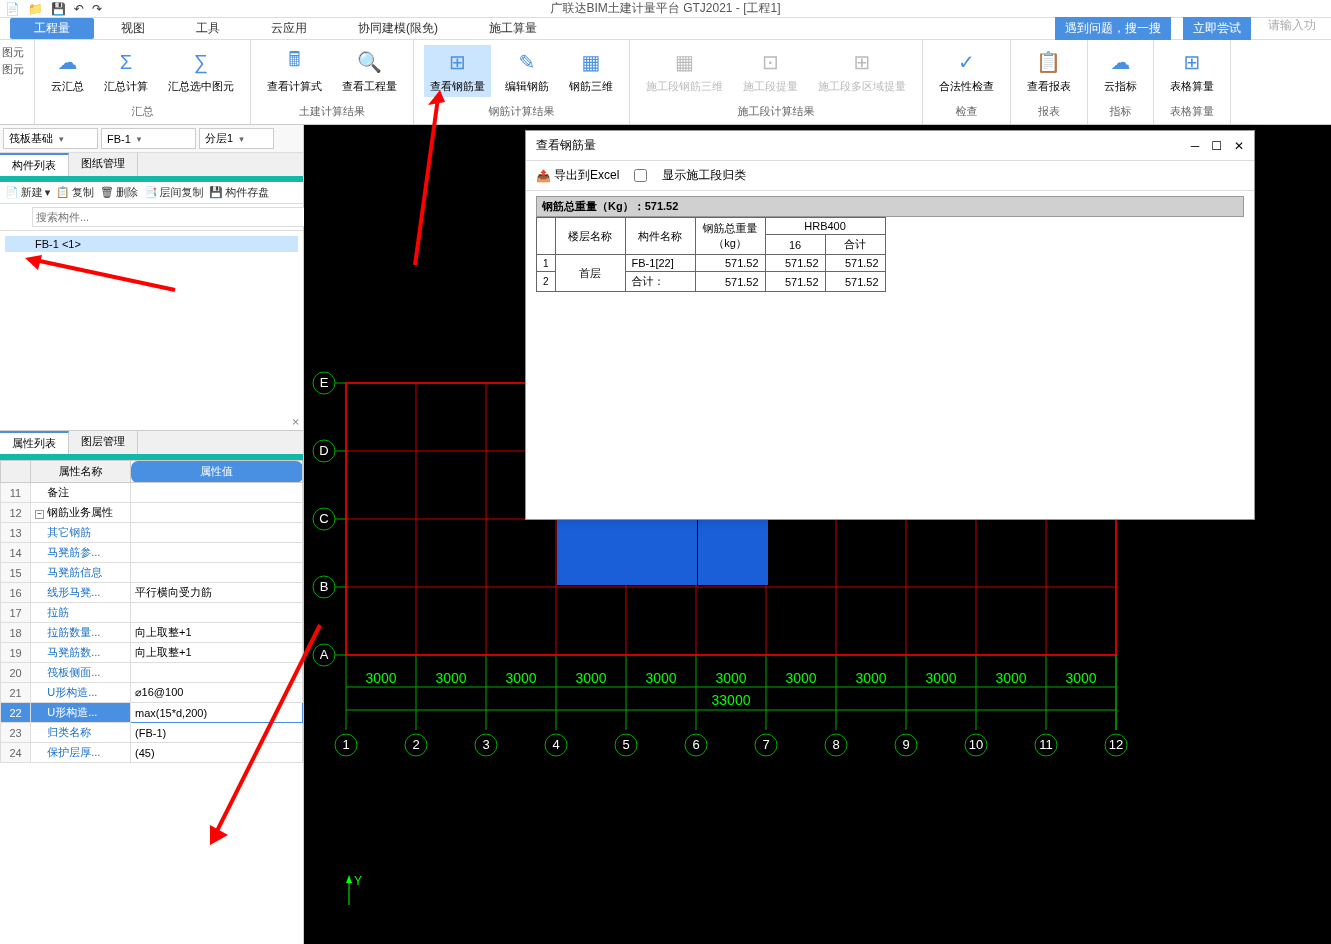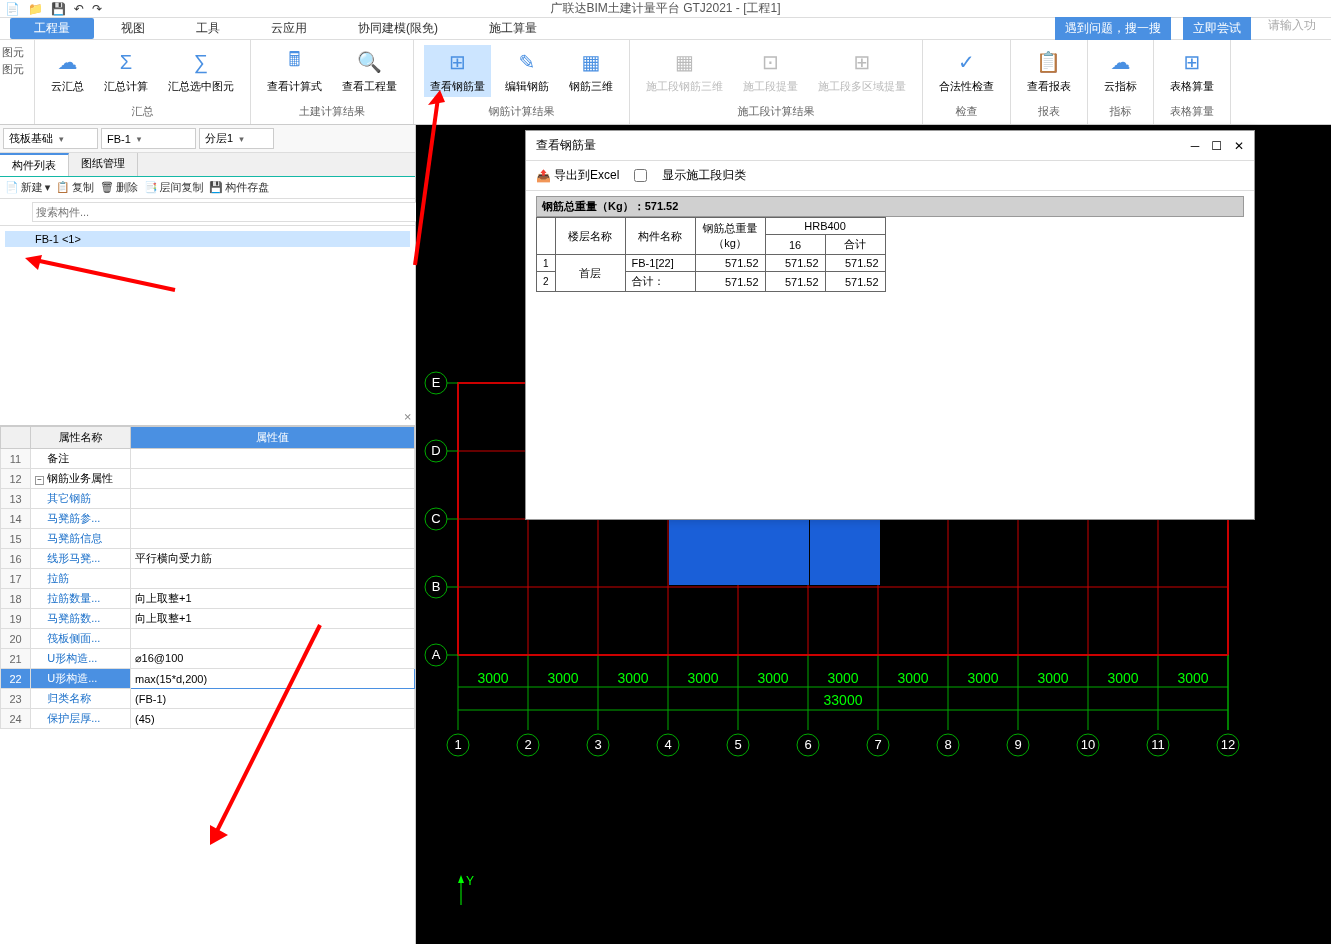--- a/index.html
+++ b/index.html
@@ -22,48 +22,48 @@
     .ribbon-item { display: flex; flex-direction: column; align-items: center; justify-content: center; padding: 3px 6px; cursor: pointer; min-width: 38px; }
     .ribbon-item.active { background: #cce5ff; }
     .ribbon-item.disabled { color: #bbb; }
     .ribbon-item .icon { height: 28px; display: flex; align-items: center; justify-content: center; font-size: 20px; }
     .ribbon-item .label { font-size: 11px; margin-top: 3px; white-space: nowrap; }
     .ribbon-group-label { font-size: 11px; color: #666; text-align: center; margin-top: 2px; }
     .ribbon-small-col { display: flex; flex-direction: column; font-size: 11px; gap: 2px; color: #555; }
     
     .main-area { display: flex; height: calc(944px - 125px); }
     
-    .left-panel { width: 416px; background: #fff; display: flex; flex-direction: column; border-right: 1px solid #ccc; }
+    .left-panel { width: 304px; background: #fff; display: flex; flex-direction: column; border-right: 1px solid #ccc; }
     .selectors-row { display: flex; padding: 3px; border-bottom: 1px solid #ddd; background: #f8f8f8; gap: 3px; }
     .selector { border: 1px solid #ccc; padding: 2px 5px; background: #fff; font-size: 11px; display: flex; align-items: center; }
     .selector::after { content: "▾"; margin-left: 6px; font-size: 9px; color: #666; }
     .sel1 { width: 95px; } .sel2 { width: 95px; } .sel3 { width: 75px; }
     
-    .tabs-row { display: flex; background: #f0f0f0; border-bottom: 1px solid #14b8a6; }
+    .tabs-row { display: flex; background: #f0f0f0; border-bottom: 6px solid #14b8a6; }
     .tab { padding: 3px 12px; border-right: 1px solid #ccc; cursor: pointer; font-size: 11px; }
     .tab.active { background: #fff; border-top: 2px solid #4a90e2; }
     
     .toolbar-row { display: flex; padding: 3px 5px; background: #fff; border-bottom: 1px solid #ddd; gap: 6px; align-items: center; font-size: 11px; }
     .tb-item { color: #333; cursor: pointer; display: flex; align-items: center; gap: 2px; }
     
     .search-row { padding: 3px; border-bottom: 1px solid #ddd; }
     .search-input { width: 100%; border: 1px solid #ddd; padding: 3px; font-size: 11px; margin-left: 29px; }
     
     .tree-area { flex: 0 0 200px; padding: 5px; background: #fff; overflow: hidden; position: relative; border-bottom: 1px solid #ccc; }
     .tree-root { font-size: 11px; }
     .tree-node { padding: 2px 0; cursor: pointer; }
     .tree-child { padding: 2px 0 2px 30px; cursor: pointer; }
     .tree-child.selected { background: #cce5ff; }
     .closer { position: absolute; right: 3px; bottom: 3px; font-size: 10px; color: #888; cursor: pointer; }
     
     .props-panel { flex: 1; display: flex; flex-direction: column; overflow: auto; }
     .props-panel .tabs-row { }
     .props-table { width: 100%; border-collapse: collapse; font-size: 11px; }
     .props-table th { background: #f0f0f0; border: 1px solid #ccc; padding: 3px; font-weight: normal; }
-    .props-table th.valuehdr { background: #4a90e2; color: #fff; }
+    .props-table th.valuehdr { background: #4a90e2; color: #fff; border-radius: 7px; }
     .props-table td { border: 1px solid #ddd; padding: 2px 4px; height: 20px; }
     .props-table td.rownum { text-align: center; color: #666; width: 30px; background: #f8f8f8; }
     .props-table td.name { width: 100px; }
     .props-table .blue-link { color: #1a6fc9; }
     .props-table td.selected-row { background: #4a90e2; color: #fff; }
     .props-table td.value-edit { border: 1px solid #4a90e2; }
     .expand-icon { border: 1px solid #999; width: 9px; height: 9px; display: inline-flex; align-items: center; justify-content: center; font-size: 8px; line-height: 1; margin-right: 3px; }
     
     .canvas-area { flex: 1; background: #000; position: relative; overflow: hidden; }
     
@@ -245,20 +245,24 @@
       <input class="search-input" placeholder="搜索构件..." style="">
     </div>
     <div class="tree-area">
       <div class="tree-root">
         <div class="tree-child selected">FB-1 &lt;1&gt;</div>
       </div>
       <div class="closer">⨯</div>
     </div>
 
     <div class="props-panel">
+      <div class="tabs-row">
+        <div class="tab active">属性列表</div>
+        <div class="tab">图层管理</div>
+      </div>
       <table class="props-table">
         <thead>
           <tr>
             <th style="width:30px;"></th>
             <th>属性名称</th>
             <th class="valuehdr">属性值</th>
           </tr>
         </thead>
         <tbody id="props-body">
             <tr>

